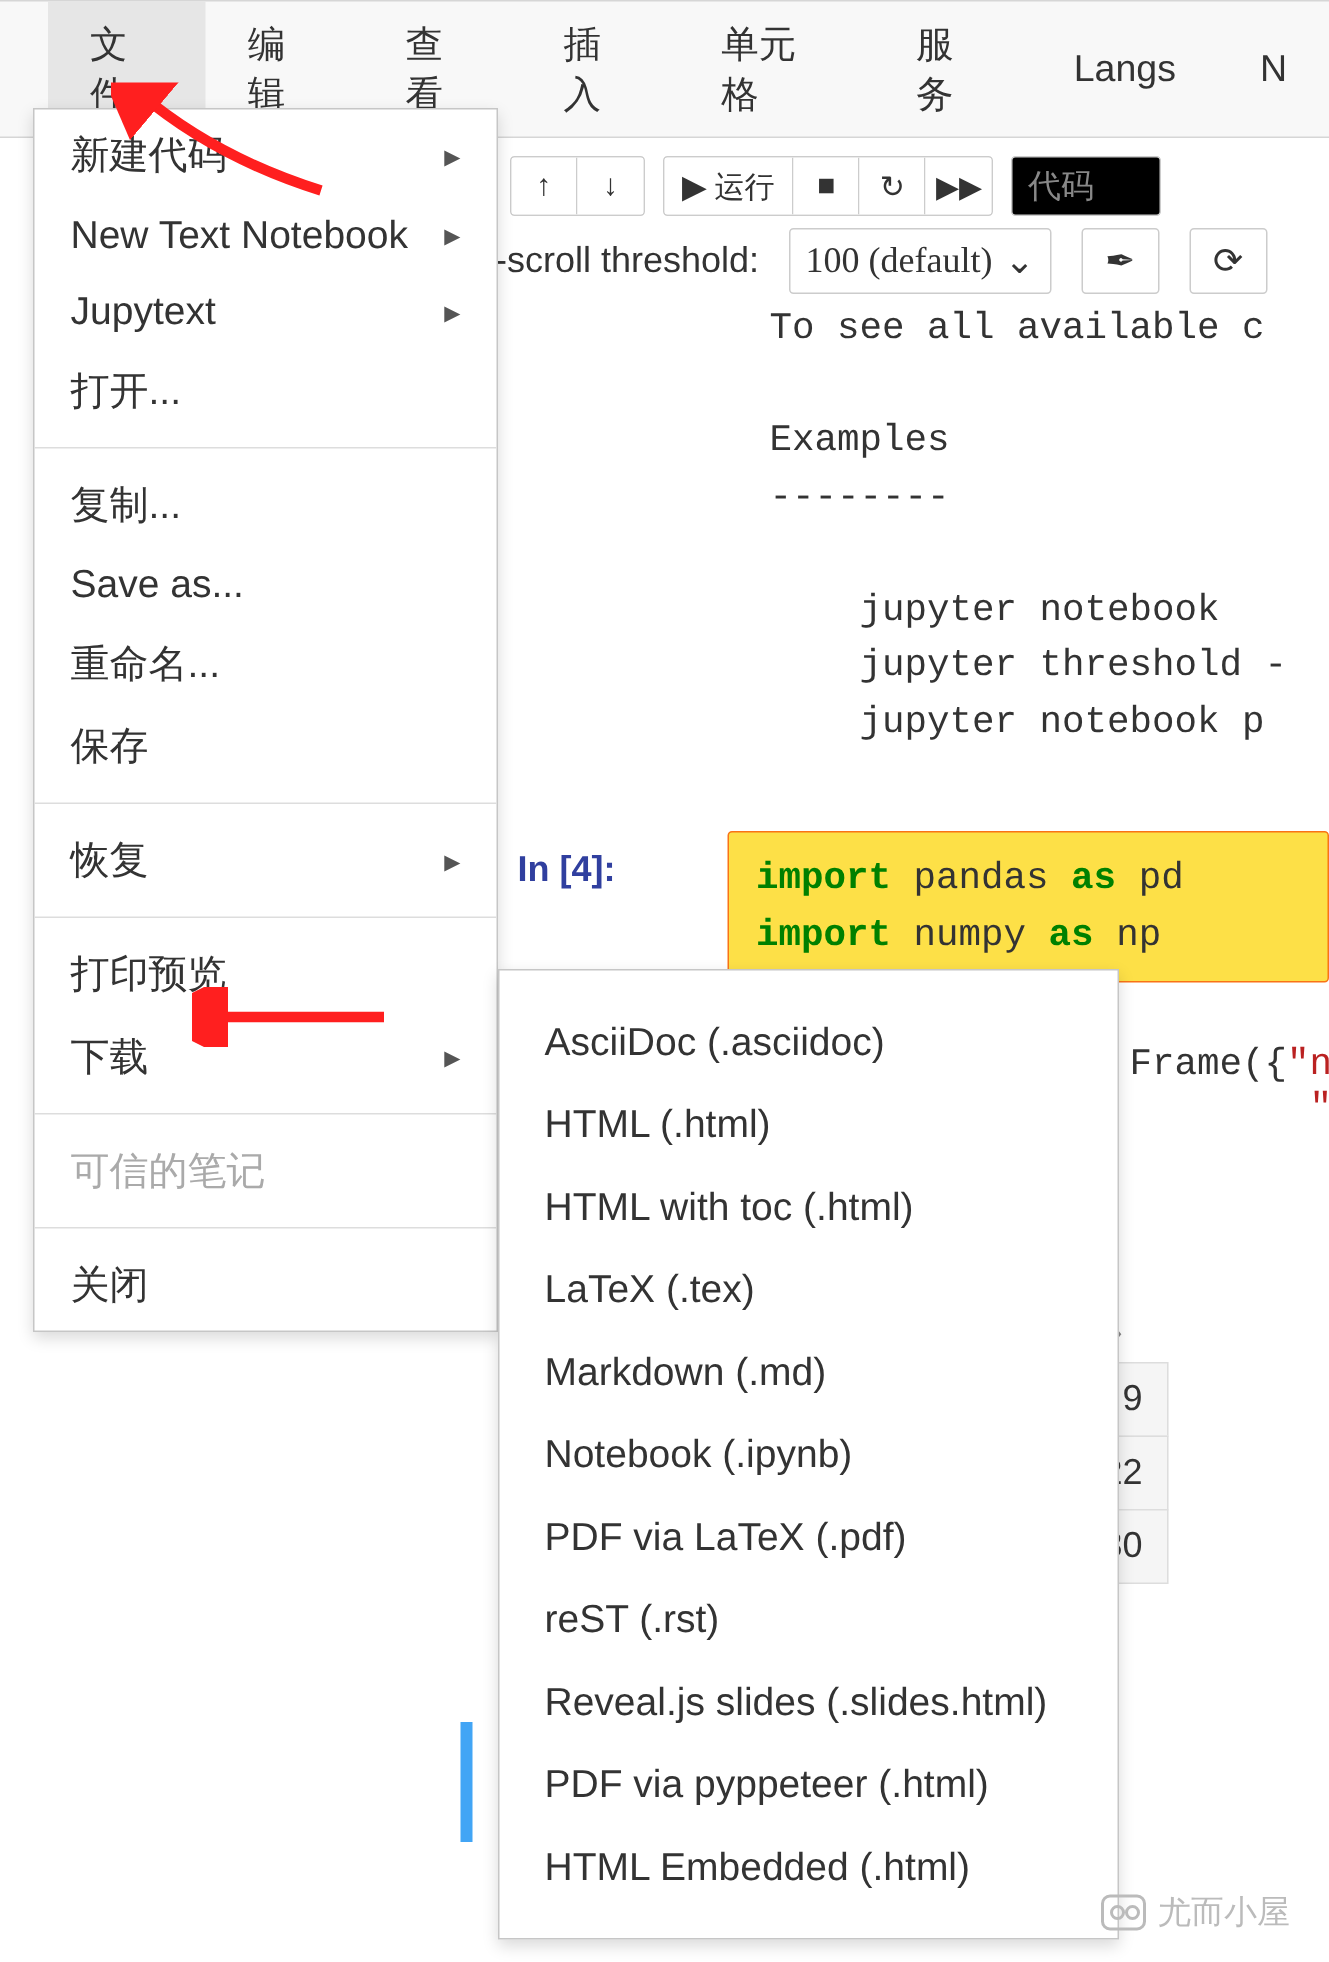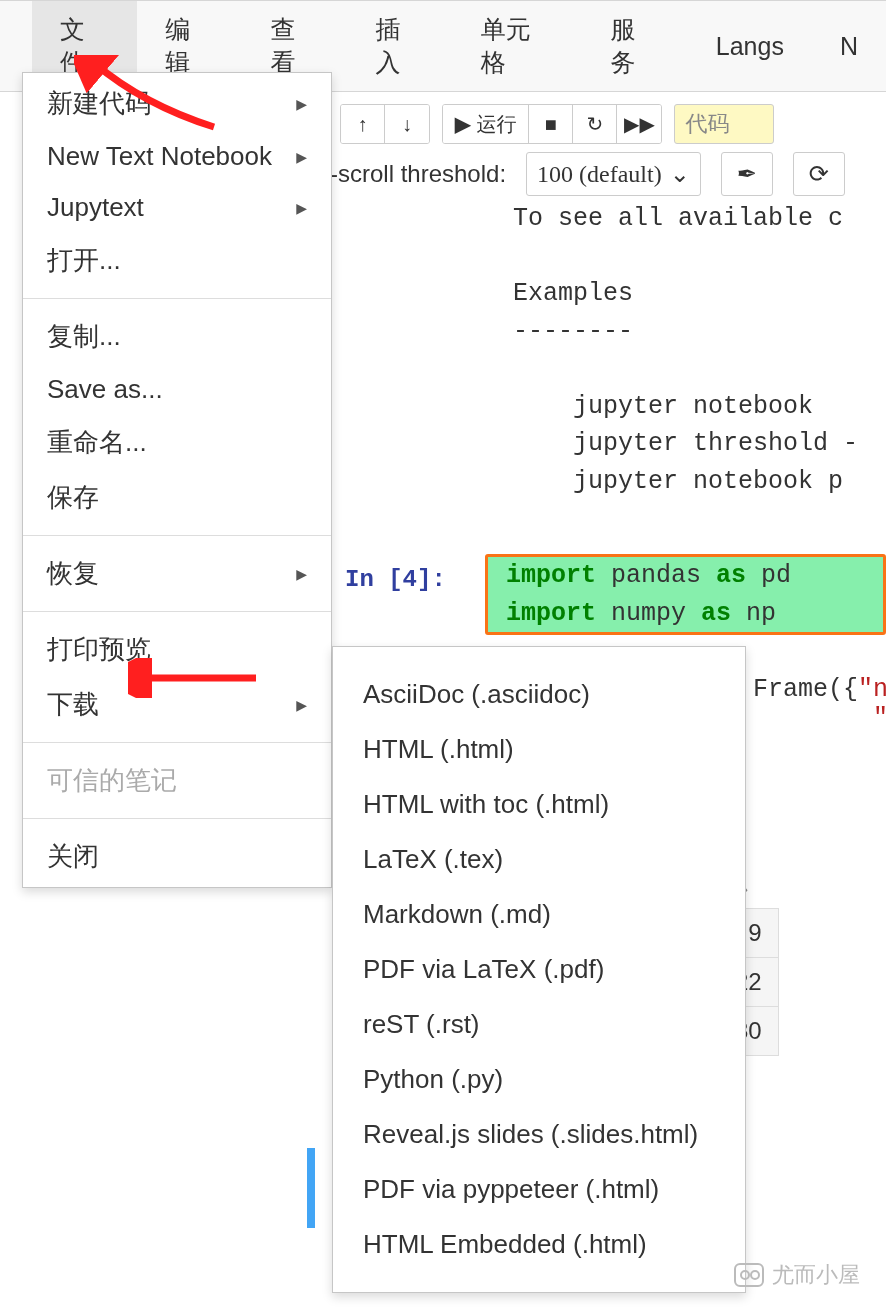--- a/index.html
+++ b/index.html
@@ -64,21 +64,21 @@
   .celltype {
     width: 100px;
     height: 40px;
     border: 1px solid #ccc;
     border-radius: 3px;
     display: inline-flex;
     align-items: center;
     padding: 0 10px;
     font-size: 22px;
     color: #888;
-    background: #fef9c3;
+    background: #000000;
   }
   .subtoolbar {
     height: 56px;
     display: flex;
     align-items: center;
     padding-left: 330px;
     gap: 20px;
     font-size: 24px;
     color: #333;
   }
@@ -167,33 +167,33 @@
     line-height: 1.5;
     white-space: pre;
     margin-left: 508px;
   }
   .cell {
     margin-top: 54px;
     display: flex;
     align-items: flex-start;
   }
   .prompt {
-    font-family: Liberation Mono, monospace;
+    font-family: Liberation Sans, sans-serif;
     color: #303F9F;
     font-weight: bold;
     margin-left: 340px;
     width: 140px;
     font-size: 24px;
     padding-top: 12px;
   }
   .codearea {
-    border: 3px solid #f97316;
+    border: 1px solid #f97316;
     border-radius: 3px;
-    background: #86efac;
-    padding: 0 18px;
+    background: #fde047;
+    padding: 12px 18px;
     font-family: "Courier New", monospace;
     font-size: 25px;
     line-height: 1.5;
     white-space: pre;
     flex: 1;
   }
   .kw { color: #008000; font-weight: bold; }
   .str { color: #BA2121; }
 
   .outtable {
@@ -394,23 +394,23 @@
       <span>关闭</span>
     </div>
 </div>
 
 <div class="submenu">
   <div class="si">AsciiDoc (.asciidoc)</div>
   <div class="si">HTML (.html)</div>
   <div class="si">HTML with toc (.html)</div>
   <div class="si">LaTeX (.tex)</div>
   <div class="si">Markdown (.md)</div>
+  <div class="si">Notebook (.ipynb)</div>
   <div class="si">PDF via LaTeX (.pdf)</div>
   <div class="si">reST (.rst)</div>
-  <div class="si">Python (.py)</div>
   <div class="si">Reveal.js slides (.slides.html)</div>
   <div class="si">PDF via pyppeteer (.html)</div>
   <div class="si">HTML Embedded (.html)</div>
 </div>
 
 <svg class="arrow1" viewBox="0 0 150 80">
   <defs>
       <marker id="ah1" markerWidth="8" markerHeight="8" refX="2" refY="4" orient="auto">
     <path d="M0,0 L8,4 L0,8 Z" fill="#ff1f1f"></path>
       </marker>

